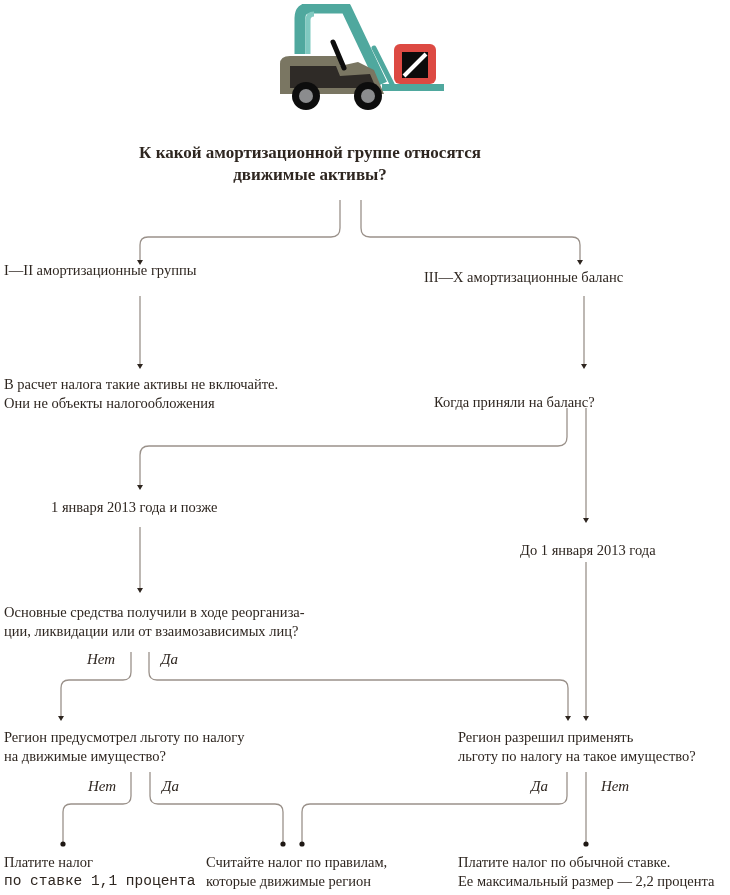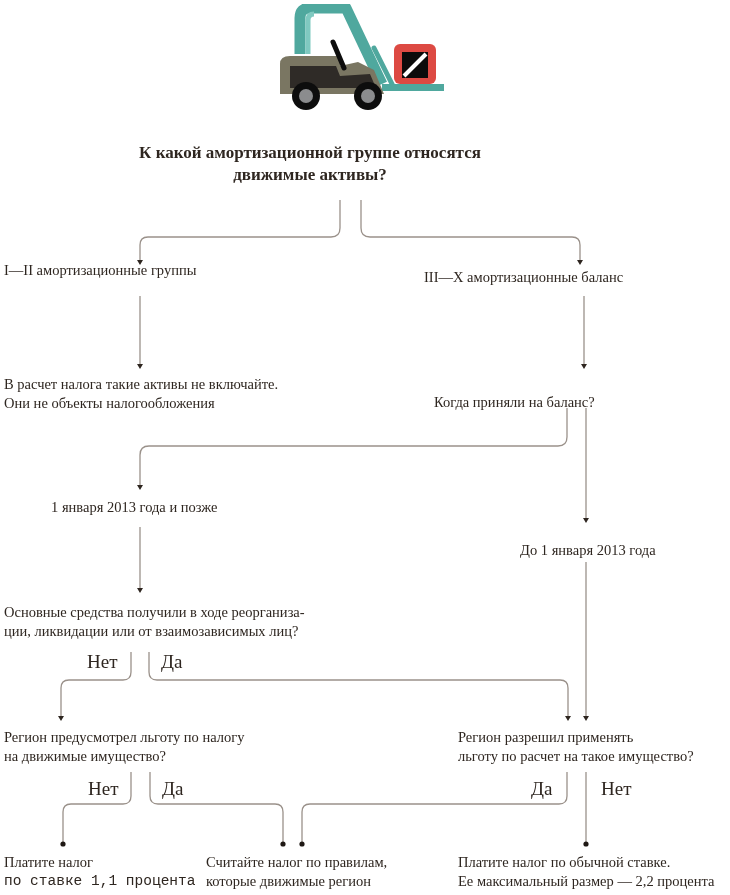--- a/index.html
+++ b/index.html
@@ -5,21 +5,21 @@
   html, body { margin: 0; padding: 0; background: #ffffff; }
   body { width: 730px; height: 895px; position: relative; overflow: hidden;
          font-family: "DejaVu Serif", "Liberation Serif", serif; color: #2e2620; }
   .txt { position: absolute; font-family: "Liberation Serif", "DejaVu Serif", serif;
          font-size: 14.5px; line-height: 19px; color: #2e2620; white-space: pre; }
   .title { position: absolute; left: 0; width: 620px; top: 142px; text-align: center;
            font-family: "Liberation Serif", "DejaVu Serif", serif; font-weight: bold;
            font-size: 17px; line-height: 22px; color: #2e2620; }
   .title span { display: block; }
   .lbl { position: absolute; font-family: "Liberation Serif", "DejaVu Serif", serif;
-         font-size: 19px; color: #2e2620; }
+         font-style: italic; font-size: 15px; color: #2e2620; }
   svg.lines { position: absolute; left: 0; top: 0; }
   .ln { fill: none; stroke: #9a918a; stroke-width: 1.3; }
   .arrow { fill: #2e2620; }
   .dot { fill: #1e1814; }
   #illustration { position: absolute; left: 278px; top: 4px; }
 </style>
 </head>
 <body>
 
 <svg id="illustration" width="170" height="108" viewBox="0 0 170 108">
@@ -111,21 +111,21 @@
 <div class="txt" style="left:4px; top:603px;">Основные средства получили в ходе реорганиза-</div>
 <div class="txt" style="left:4px; top:622px;">ции, ликвидации или от взаимозависимых лиц?</div>
 
 <div class="lbl" style="left:87px; top:651px;">Нет</div>
 <div class="lbl" style="left:161px; top:651px;">Да</div>
 
 <div class="txt" style="left:4px; top:728px;">Регион предусмотрел льготу по налогу</div>
 <div class="txt" style="left:4px; top:747px;">на движимые имущество?</div>
 
 <div class="txt" style="left:458px; top:728px;">Регион разрешил применять</div>
-<div class="txt" style="left:458px; top:747px;">льготу по расчет на такое имущество?</div>
+<div class="txt" style="left:458px; top:747px;">льготу по налогу на такое имущество?</div>
 
 <div class="lbl" style="left:88px; top:778px;">Нет</div>
 <div class="lbl" style="left:162px; top:778px;">Да</div>
 <div class="lbl" style="left:531px; top:778px;">Да</div>
 <div class="lbl" style="left:601px; top:778px;">Нет</div>
 
 <div class="txt" style="left:4px; top:853px;">Платите налог</div>
 <div class="txt" style="left:4px; top:872px;font-family:Liberation Mono, monospace;">по ставке 1,1 процента</div>
 
 <div class="txt" style="left:206px; top:853px;">Считайте налог по правилам,</div>

